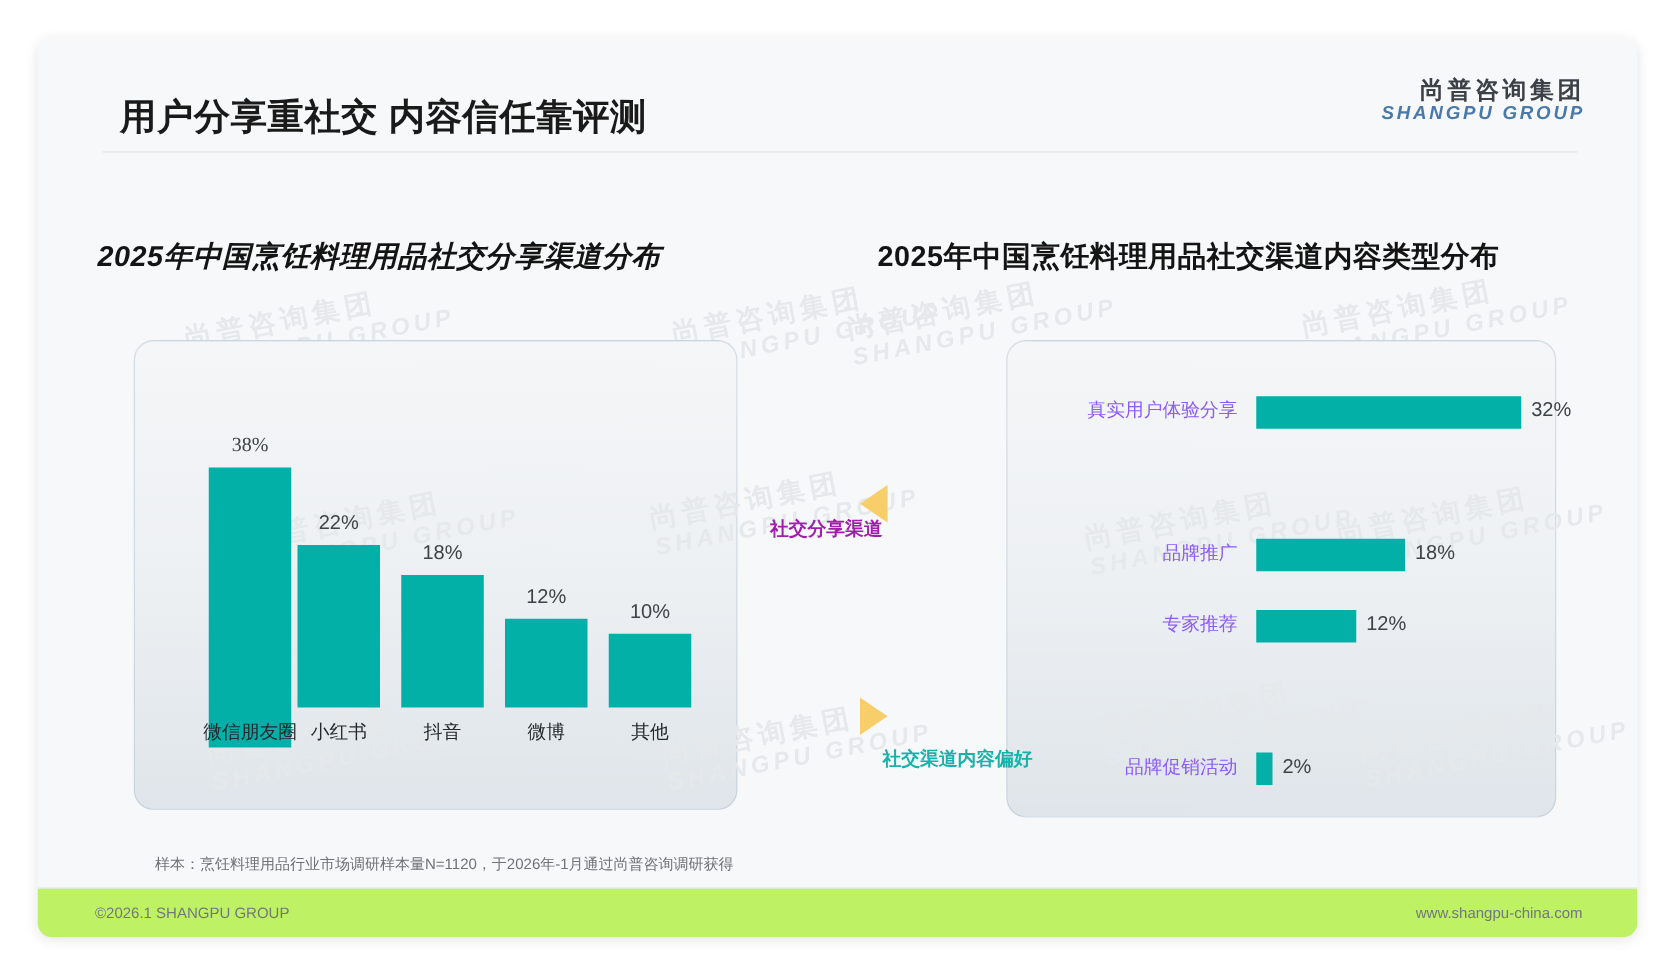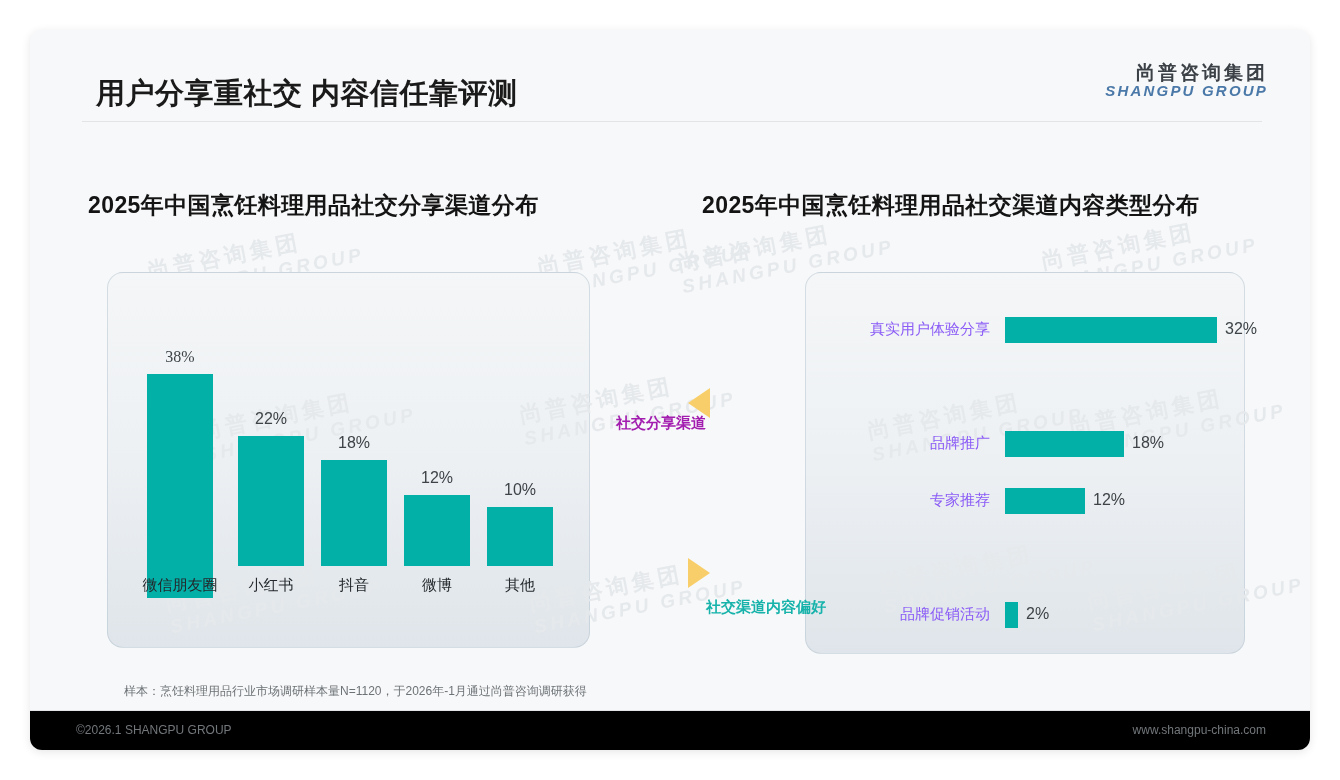--- a/index.html
+++ b/index.html
@@ -78,21 +78,21 @@
 
   
   .chart-title {
     position: absolute;
     font-size: 23px;
     font-weight: bold;
     color: #141414;
     letter-spacing: 0.4px;
     white-space: nowrap;
   }
-  #title-left  { left: 58px;  top: 160px; }
+  #title-left  { left: 48px;  top: 160px; font-style: italic; }
   #title-right { left: 672px; top: 160px; }
 
   
   .panel {
     position: absolute;
     border-radius: 16px;
     background: linear-gradient(to bottom, #f4f6f7 0%, #eef1f4 45%, #dfe5ea 100%);
     border: 1px solid rgba(176,190,203,0.45);
   }
   #panel-left  { left: 77px;  top: 242px; width: 481px; height: 374px; }
@@ -226,21 +226,21 @@
   .footer-rule {
     position: absolute;
     left: 0; top: 680px;
     width: 1280px; height: 1px;
     background: #e2e4e6;
   }
   .footer {
     position: absolute;
     left: 0; top: 681px;
     width: 1280px; height: 39px;
-    background: #000000;
+    background: #bef264;
   }
   .footer-left {
     position: absolute;
     left: 46px; top: 12px;
     font-size: 12px;
     color: #72777b;
     white-space: nowrap;
   }
   .footer-right {
     position: absolute;
@@ -315,21 +315,21 @@
     <div class="wm" style="left:850px; top:520px;">
       <div class="cn">尚普咨询集团</div>
       <div class="en">SHANGPU GROUP</div>
     </div>
     <div class="wm" style="left:1058px; top:538px;">
       <div class="cn">尚普咨询集团</div>
       <div class="en">SHANGPU GROUP</div>
     </div>
 
     <div class="vchart" id="vchart">
-        <div class="vbar-group" style="left: 40px; height: 192px; font-family: Liberation Serif, serif;">
+        <div class="vbar-group" style="left: 60px; height: 192px; font-family: Liberation Serif, serif;">
           <div class="vbar-value" style="top: -26px;">38%</div>
           <div class="vbar" style="height: 224px; background: rgb(3, 176, 168);"></div>
           <div class="vbar-label">微信朋友圈</div>
         </div>
         <div class="vbar-group" style="left: 131px; height: 130px;">
           <div class="vbar-value" style="top: -26px;">22%</div>
           <div class="vbar" style="height: 130px; background: rgb(3, 176, 168);"></div>
           <div class="vbar-label">小红书</div>
         </div>
         <div class="vbar-group" style="left: 214px; height: 106px;">

